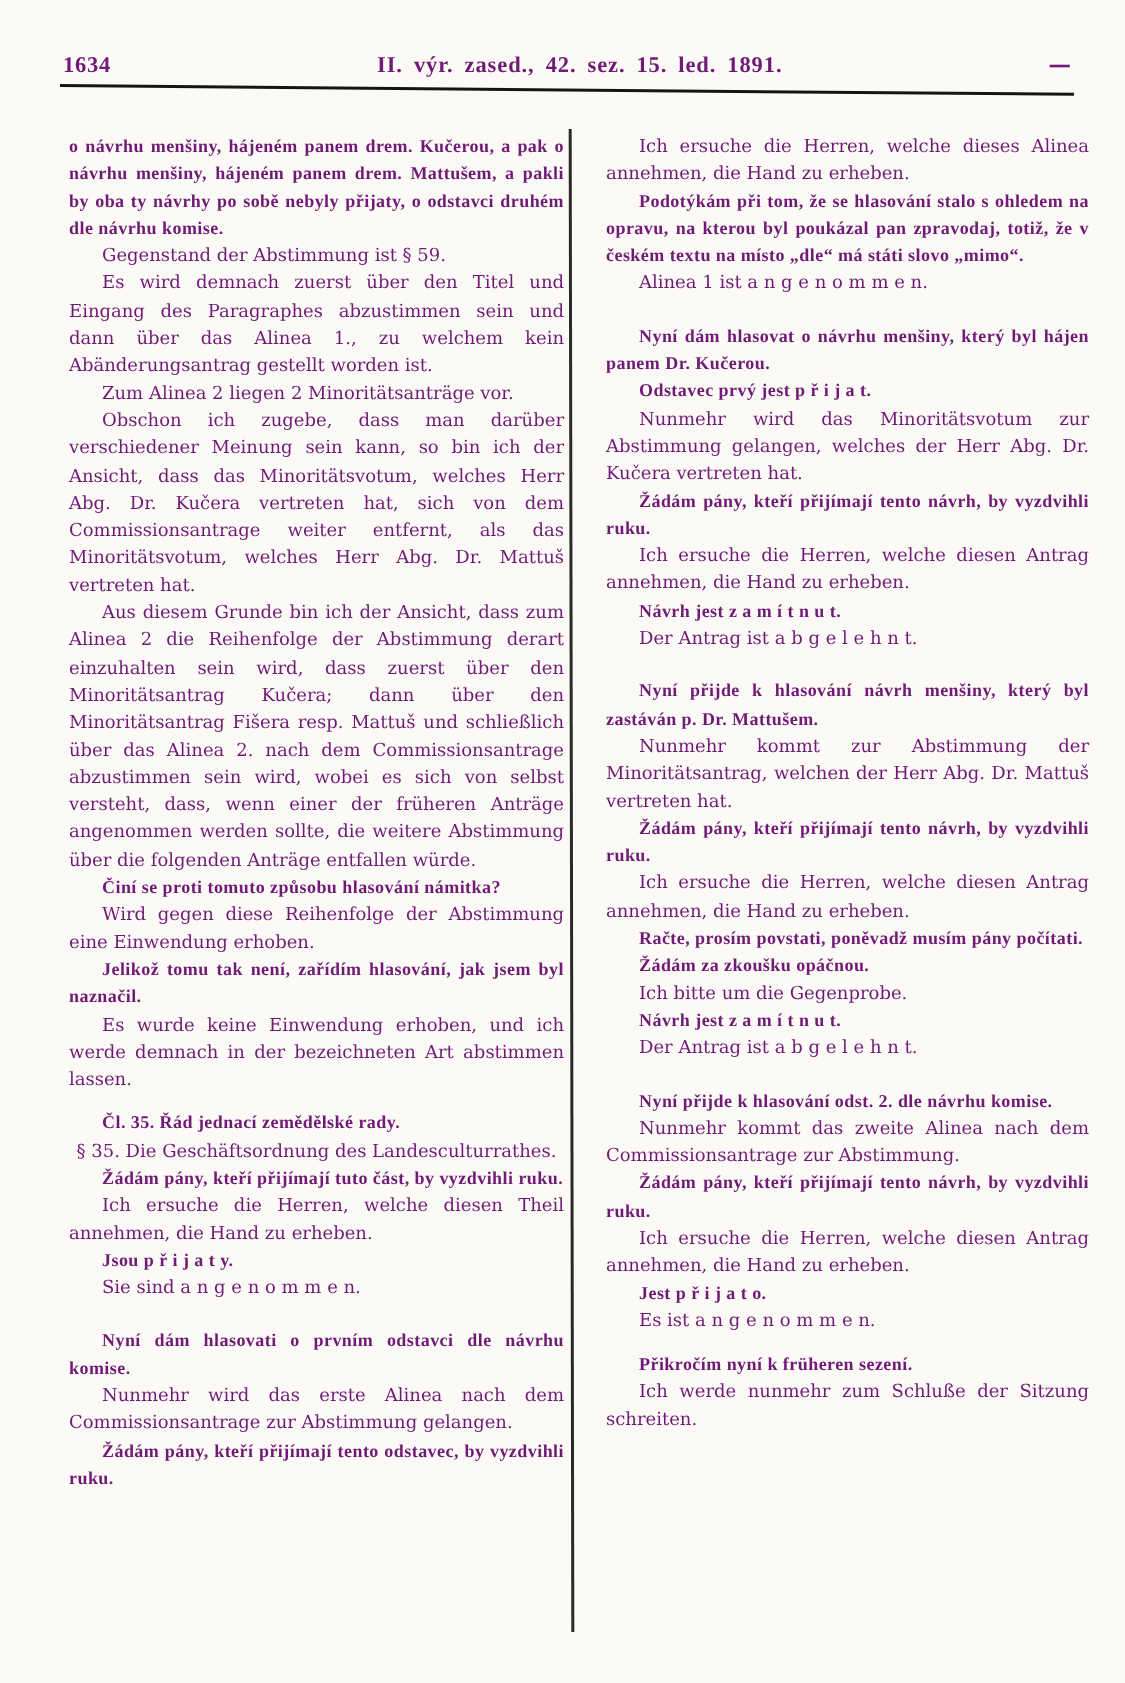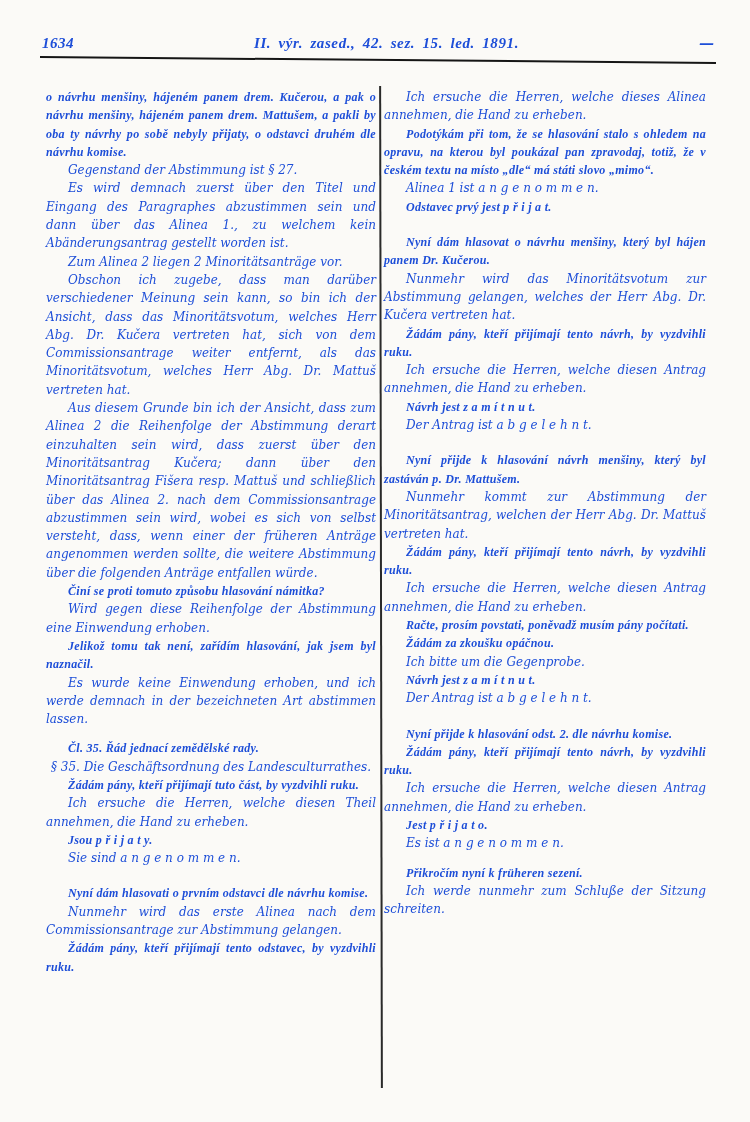--- a/index.html
+++ b/index.html
@@ -1,23 +1,22 @@
 <!DOCTYPE html>
 <html><head>
 <meta charset="utf-8">
 <style>
   html,body { margin:0; padding:0; background:#d8d8d4; }
   .page {
     position:relative;
     width:750px; height:1122px;
     margin:0 auto;
     background:#fbfaf7;
-    color:#1d4ed8;
+    color:#701a75;
     overflow:hidden;
-    font-style:italic;
   }
   
   .header {
     position:absolute; left:42px; top:34px; width:672px;
     display:flex; align-items:baseline; justify-content:space-between;
     white-space:nowrap; font-size:15px;
   }
   .hdr-num  { font-family:"Liberation Serif",serif; font-weight:700; letter-spacing:0.5px; }
   .hdr-cz   { font-family:"Liberation Serif",serif; font-weight:700; letter-spacing:0.6px; word-spacing:3px; }
   .hdr-dash { font-family:"DejaVu Serif",serif; font-weight:700; }
@@ -32,21 +31,21 @@
     position:absolute; left:380px; top:86px; width:1.6px; height:1002px;
     background:#2a2a2a;
     transform:rotate(-0.1deg);
   }
   
   .col {
     position:absolute; top:88px;
     text-align:justify;
   }
   .col-left  { left:46px;  width:330px; }
-  .col-right { left:384px; width:322px; }
+  .col-right { left:404px; width:322px; }
 
   .col p {
     margin:0;
     text-indent:22px;
     font-size:12px;
     line-height:18.3px;
   }
   .col p.cz {
     font-family:"Liberation Serif",serif;
     font-weight:600;
@@ -72,21 +71,21 @@
     <span class="hdr-cz">II. výr. zased., 42. sez. 15. led. 1891.</span>
     <span class="hdr-dash">—</span>
   </div>
 
   <div class="header-rule"></div>
 
   <div class="col-divider"></div>
 
   <div class="col col-left">
       <p class="cz noindent">o návrhu menšiny, hájeném panem drem. Kučerou, a pak o návrhu menšiny, hájeném panem drem. Mattušem, a pakli by oba ty návrhy po sobě nebyly přijaty, o odstavci druhém dle návrhu komise.</p>
-      <p class="de">Gegenstand der Abstimmung ist § 27.</p>
+      <p class="de">Gegenstand der Abstimmung ist § 59.</p>
       <p class="de">Es wird demnach zuerst über den Titel und Eingang des Paragraphes abzustimmen sein und dann über das Alinea 1., zu welchem kein Abänderungsantrag gestellt worden ist.</p>
       <p class="de">Zum Alinea 2 liegen 2 Minoritätsanträge vor.</p>
       <p class="de">Obschon ich zugebe, dass man darüber verschiedener Meinung sein kann, so bin ich der Ansicht, dass das Minoritätsvotum, welches Herr Abg. Dr. Kučera vertreten hat, sich von dem Commissionsantrage weiter entfernt, als das Minoritätsvotum, welches Herr Abg. Dr. Mattuš vertreten hat.</p>
       <p class="de">Aus diesem Grunde bin ich der Ansicht, dass zum Alinea 2 die Reihenfolge der Abstimmung derart einzuhalten sein wird, dass zuerst über den Minoritätsantrag Kučera; dann über den Minoritätsantrag Fišera resp. Mattuš und schließlich über das Alinea 2. nach dem Commissionsantrage abzustimmen sein wird, wobei es sich von selbst versteht, dass, wenn einer der früheren Anträge angenommen werden sollte, die weitere Abstimmung über die folgenden Anträge entfallen würde.</p>
       <p class="cz">Činí se proti tomuto způsobu hlasování námitka?</p>
       <p class="de">Wird gegen diese Reihenfolge der Abstimmung eine Einwendung erhoben.</p>
       <p class="cz">Jelikož tomu tak není, zařídím hlasování, jak jsem byl naznačil.</p>
       <p class="de">Es wurde keine Einwendung erhoben, und ich werde demnach in der bezeichneten Art abstimmen lassen.</p>
       <p class="cz gap-sm">Čl. 35. Řád jednací zemědělské rady.</p>
       <p class="de noindent center-last">§ 35. Die Geschäftsordnung des Landesculturrathes.</p>
@@ -95,37 +94,38 @@
       <p class="cz">Jsou p ř i j a t y.</p>
       <p class="de">Sie sind a n g e n o m m e n.</p>
       <p class="cz gap">Nyní dám hlasovati o prvním odstavci dle návrhu komise.</p>
       <p class="de">Nunmehr wird das erste Alinea nach dem Commissionsantrage zur Abstimmung gelangen.</p>
       <p class="cz">Žádám pány, kteří přijímají tento odstavec, by vyzdvihli ruku.</p>
     </div>
   <div class="col col-right">
       <p class="de">Ich ersuche die Herren, welche dieses Alinea annehmen, die Hand zu erheben.</p>
       <p class="cz">Podotýkám při tom, že se hlasování stalo s ohledem na opravu, na kterou byl poukázal pan zpravodaj, totiž, že v českém textu na místo „dle“ má státi slovo „mimo“.</p>
       <p class="de">Alinea 1 ist a n g e n o m m e n.</p>
+      <p class="cz gap">Nyní dám hlasovat o návrhu menšiny, který byl hájen panem Dr. Kučerou.</p>
       <p class="cz">Odstavec prvý jest p ř i j a t.</p>
-      <p class="cz gap">Nyní dám hlasovat o návrhu menšiny, který byl hájen panem Dr. Kučerou.</p>
       <p class="de">Nunmehr wird das Minoritätsvotum zur Abstimmung gelangen, welches der Herr Abg. Dr. Kučera vertreten hat.</p>
       <p class="cz">Žádám pány, kteří přijímají tento návrh, by vyzdvihli ruku.</p>
       <p class="de">Ich ersuche die Herren, welche diesen Antrag annehmen, die Hand zu erheben.</p>
       <p class="cz">Návrh jest z a m í t n u t.</p>
       <p class="de">Der Antrag ist a b g e l e h n t.</p>
       <p class="cz gap">Nyní přijde k hlasování návrh menšiny, který byl zastáván p. Dr. Mattušem.</p>
       <p class="de">Nunmehr kommt zur Abstimmung der Minoritätsantrag, welchen der Herr Abg. Dr. Mattuš vertreten hat.</p>
       <p class="cz">Žádám pány, kteří přijímají tento návrh, by vyzdvihli ruku.</p>
       <p class="de">Ich ersuche die Herren, welche diesen Antrag annehmen, die Hand zu erheben.</p>
       <p class="cz">Račte, prosím povstati, poněvadž musím pány počítati.</p>
       <p class="cz">Žádám za zkoušku opáčnou.</p>
       <p class="de">Ich bitte um die Gegenprobe.</p>
       <p class="cz">Návrh jest z a m í t n u t.</p>
       <p class="de">Der Antrag ist a b g e l e h n t.</p>
       <p class="cz gap">Nyní přijde k hlasování odst. 2. dle návrhu komise.</p>
+      <p class="de">Nunmehr kommt das zweite Alinea nach dem Commissionsantrage zur Abstimmung.</p>
       <p class="cz">Žádám pány, kteří přijímají tento návrh, by vyzdvihli ruku.</p>
       <p class="de">Ich ersuche die Herren, welche diesen Antrag annehmen, die Hand zu erheben.</p>
       <p class="cz">Jest p ř i j a t o.</p>
       <p class="de">Es ist a n g e n o m m e n.</p>
       <p class="cz gap-sm">Přikročím nyní k früheren sezení.</p>
       <p class="de">Ich werde nunmehr zum Schluße der Sitzung schreiten.</p>
     </div>
 
 </div>
 

